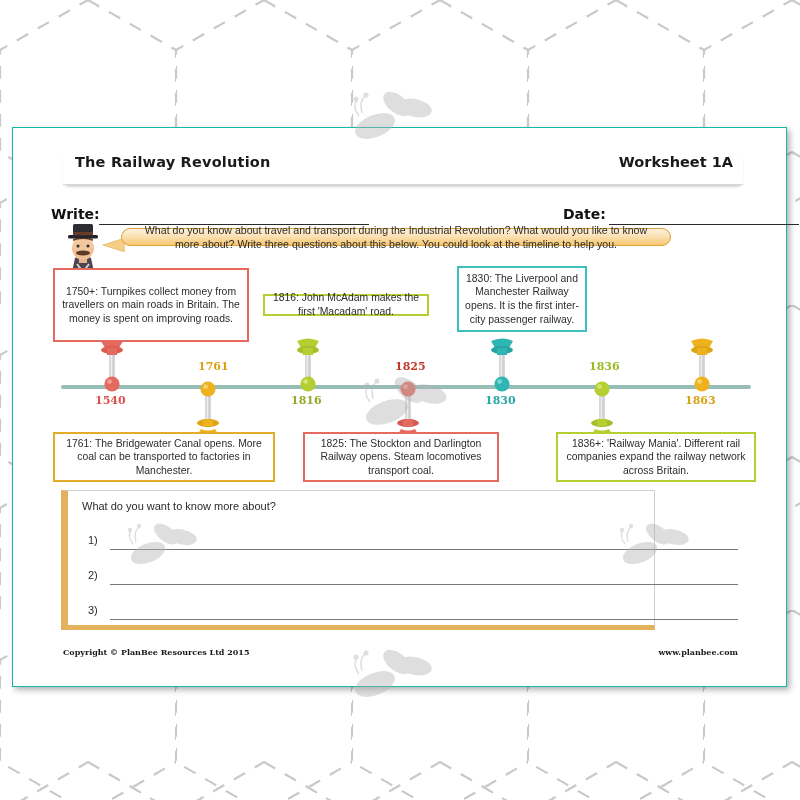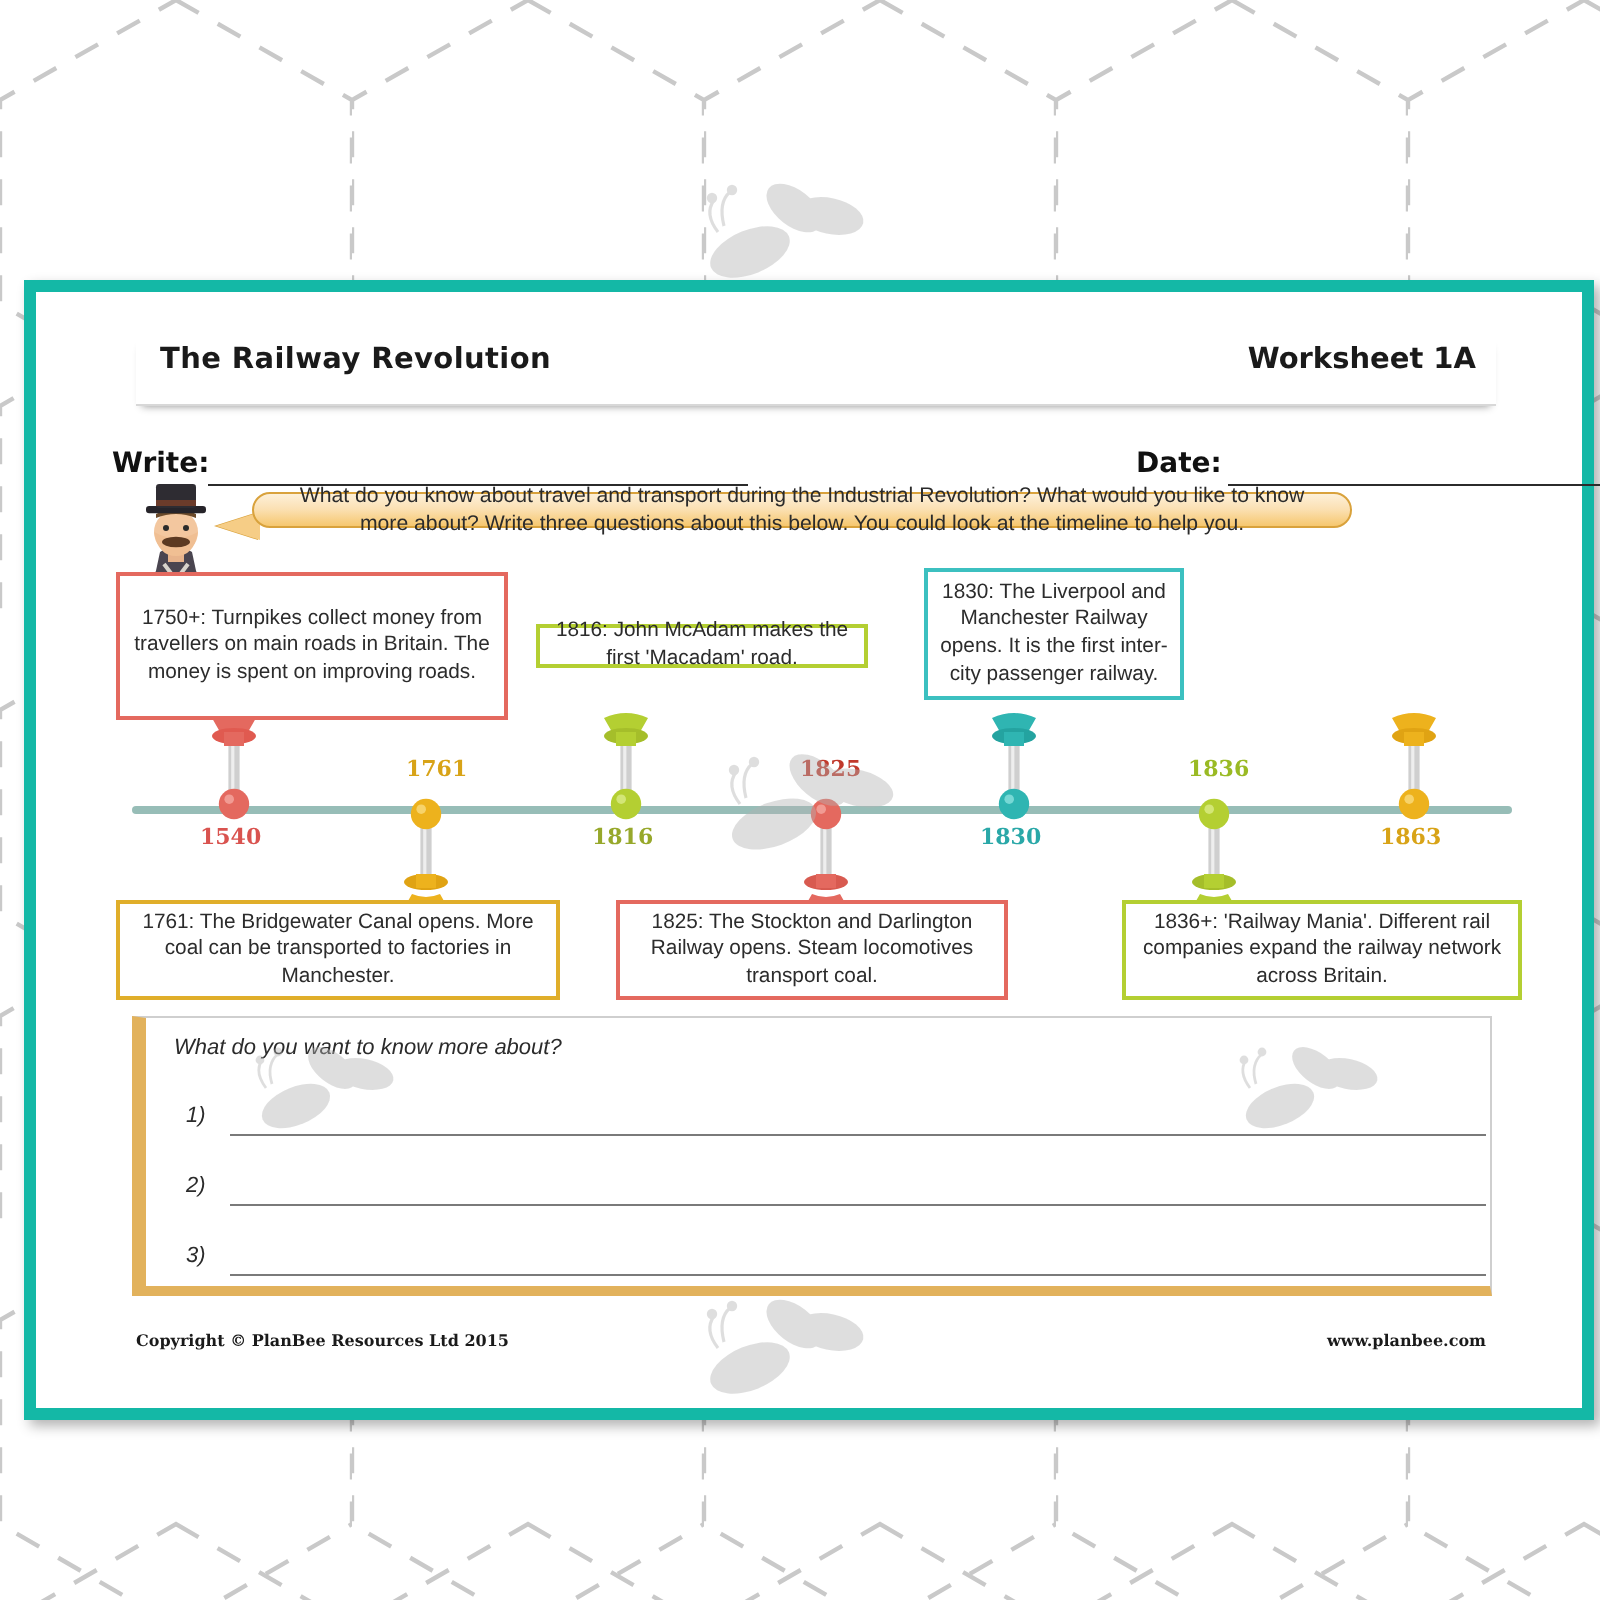--- a/index.html
+++ b/index.html
@@ -9,23 +9,23 @@
     font-family:"Liberation Sans", sans-serif;
     overflow:hidden;
     position:relative;
   }
 
   
   #hexbg{position:absolute;inset:0;z-index:0;}
 
   
   #sheet{
-    position:absolute;left:12px;top:140px;width:773px;height:558px;
+    position:absolute;left:12px;top:127px;width:773px;height:558px;
     background:#ffffff;
-    border:6px solid #14b8a6;
+    border:1px solid #14b8a6;
     box-shadow:3px 3px 6px rgba(0,0,0,.30);
     z-index:2;
   }
   #sheet-inner{position:absolute;inset:0;padding:0;}
 
   
   .header-row{
     position:absolute;left:50px;top:22px;width:680px;height:34px;
     background:#fff;
     border-bottom:1px solid #d8d8d8;
@@ -97,26 +97,25 @@
     background:#97bdb7;border-radius:2px;z-index:3;
   }
   .pin{position:absolute;width:34px;height:62px;z-index:5;}
   .yearlbl{
     position:absolute;font-family:"DejaVu Serif", serif;
     font-size:11px;font-weight:bold;z-index:7;white-space:nowrap;
   }
 
   
   .answers{
-    position:absolute;left:48px;top:362px;width:680px;height:140px;
+    position:absolute;left:48px;top:362px;width:594px;height:140px;
     background:#fff;box-sizing:border-box;
     border:1.6px solid #cfcfcf;
     border-left:7px solid #e2b25c;
     border-bottom:5px solid #e2b25c;
-    font-style:italic;
   }
   .ans-q{
     position:absolute;left:14px;top:9px;font-size:11px;color:#2b2b2b;
   }
   .ans-row{position:absolute;left:20px;width:650px;height:1px;}
   .ans-num{
     position:absolute;left:0;top:-15px;font-size:11px;color:#2b2b2b;
   }
   .ans-line{
     position:absolute;left:22px;top:0;width:628px;height:0;

